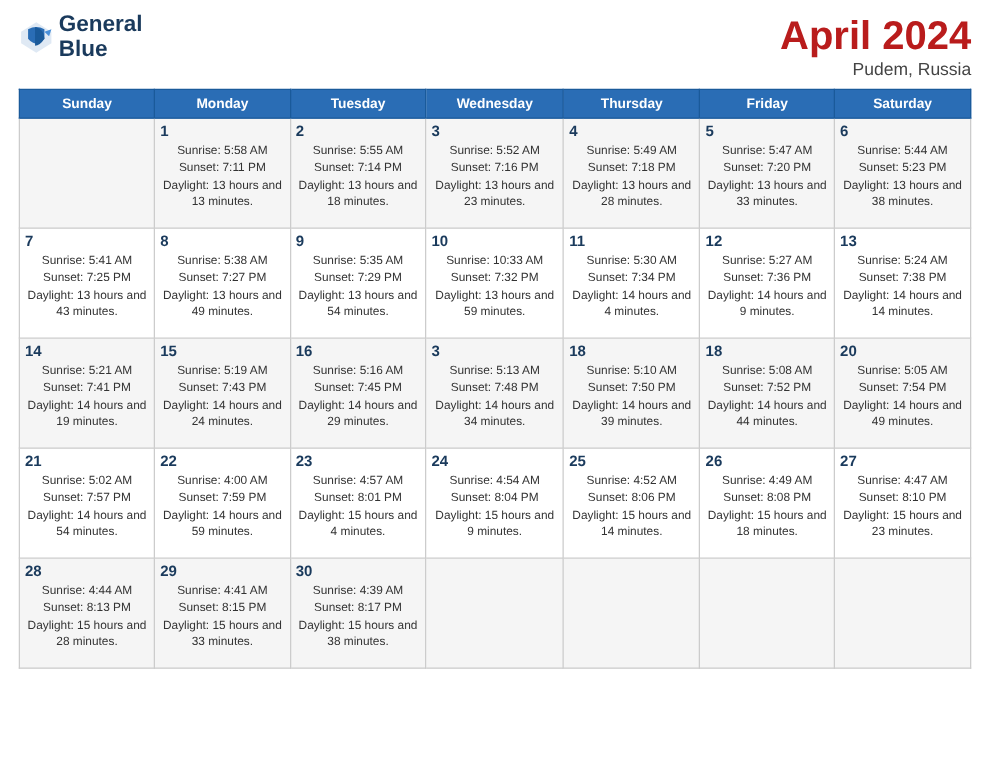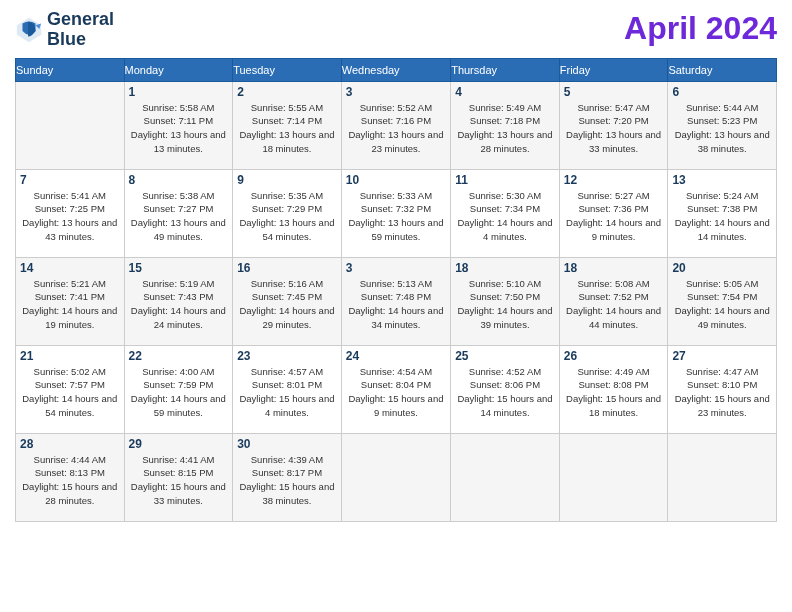--- a/index.html
+++ b/index.html
@@ -38,39 +38,39 @@
     .logo-icon {
       width: 28px;
       height: 28px;
     }
     .title-block {
       text-align: right;
     }
     .title-block h1 {
       font-size: 32px;
       font-weight: bold;
-      color: #6d28d9;
+      color: #b91c1c;
     }
     .title-block h2 {
       font-size: 14px;
       color: #444;
       font-weight: normal;
     }
     .calendar {
       width: 100%;
       border-collapse: collapse;
       font-size: 10px;
     }
     .calendar thead th {
       background: #2a6db5;
       color: #fff;
-      padding: 5px 0;
-      text-align: left;
+      padding: 5px 10px;
+      text-align: center;
       font-size: 11px;
-      font-weight: normal;
+      font-weight: bold;
       border: 1px solid #1a5a9a;
     }
     .calendar tbody td {
       border: 1px solid #ccc;
       vertical-align: top;
       padding: 3px 4px;
       width: 113px;
       height: 88px;
     }
     .calendar tbody tr:nth-child(odd) td {
@@ -107,20 +107,21 @@
         <path d="M14 6 Q22 8 22 16 Q18 22 14 22 Z" fill="#1a5a9a"></path>
         <path d="M22 10 L28 8 L26 14 Z" fill="#4a90d9"></path>
       </svg>
       <div class="logo-text">
         <span>General</span>
         <span>Blue</span>
       </div>
     </div>
     <div class="title-block">
       <h1>April 2024</h1>
+      <h2>Pudem, Russia</h2>
     </div>
   </div>
 
   <table class="calendar">
     <thead>
       <tr>
         <th>Sunday</th>
         <th>Monday</th>
         <th>Tuesday</th>
         <th>Wednesday</th>
@@ -192,21 +193,21 @@
           </td>
           <td>
             <div class="day-number">9</div>
             <div class="day-info">Sunrise: 5:35 AM
 Sunset: 7:29 PM
 Daylight: 13 hours
 and 54 minutes.</div>
           </td>
           <td>
             <div class="day-number">10</div>
-            <div class="day-info">Sunrise: 5:33 AM
+            <div class="day-info">Sunrise: 10:33 AM
 Sunset: 7:32 PM
 Daylight: 13 hours
 and 59 minutes.</div>
           </td>
           <td>
             <div class="day-number">11</div>
             <div class="day-info">Sunrise: 5:30 AM
 Sunset: 7:34 PM
 Daylight: 14 hours
 and 4 minutes.</div>

